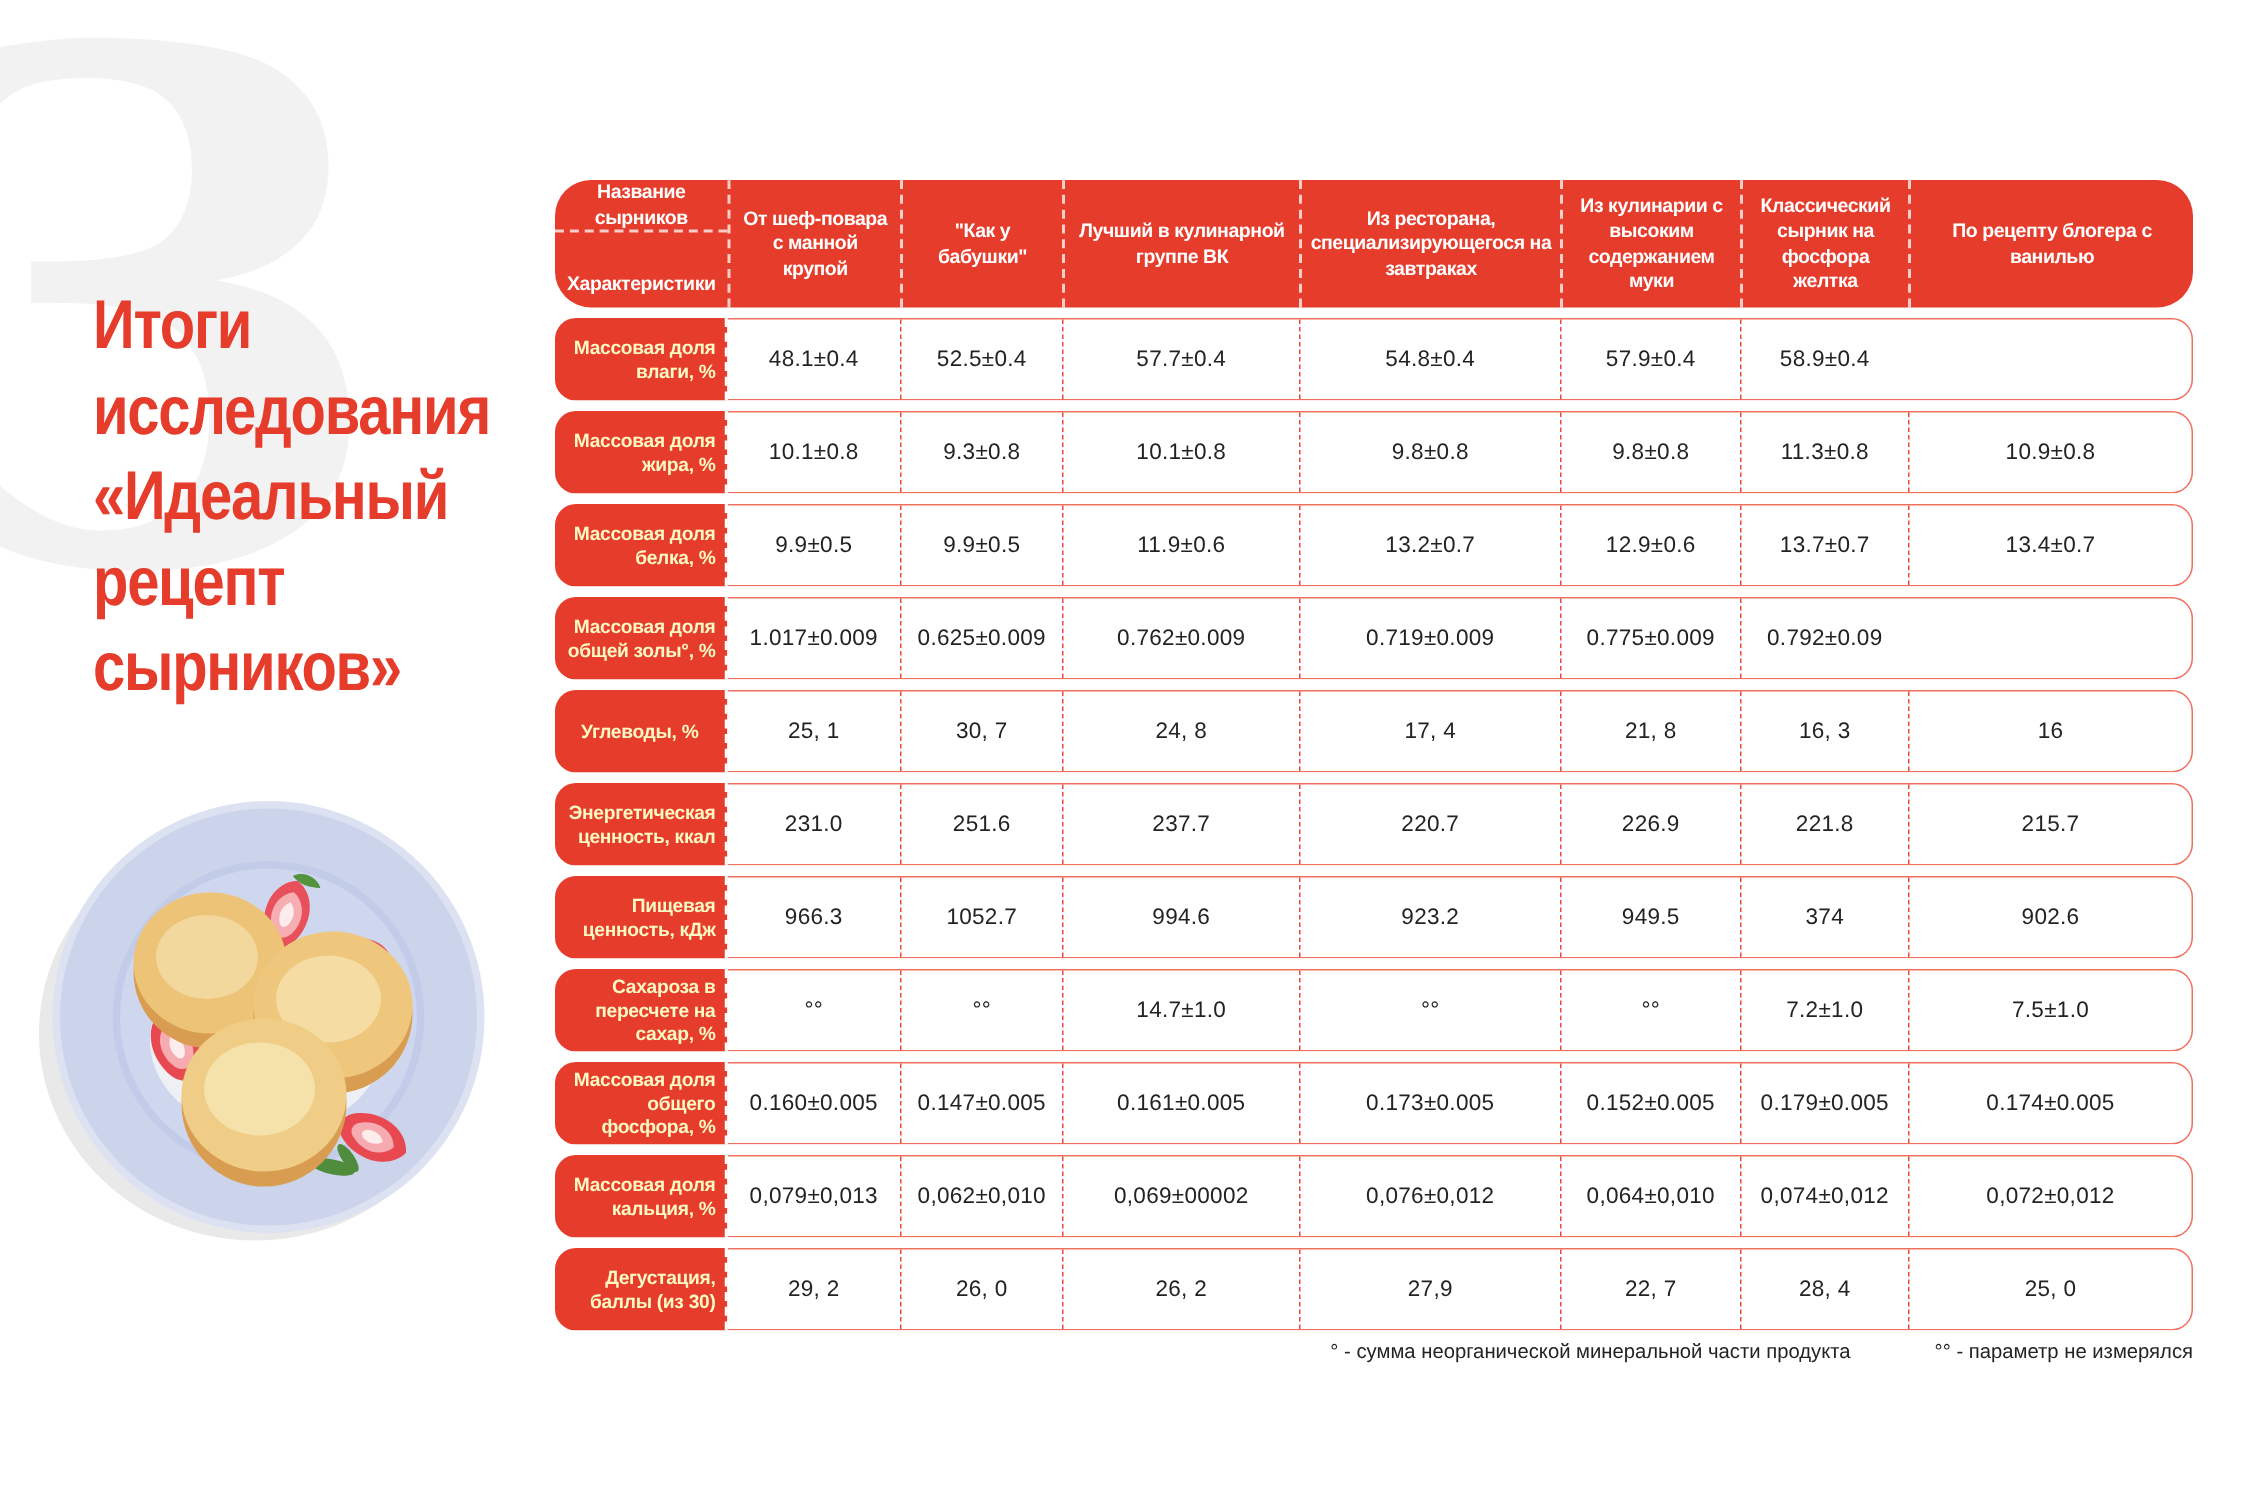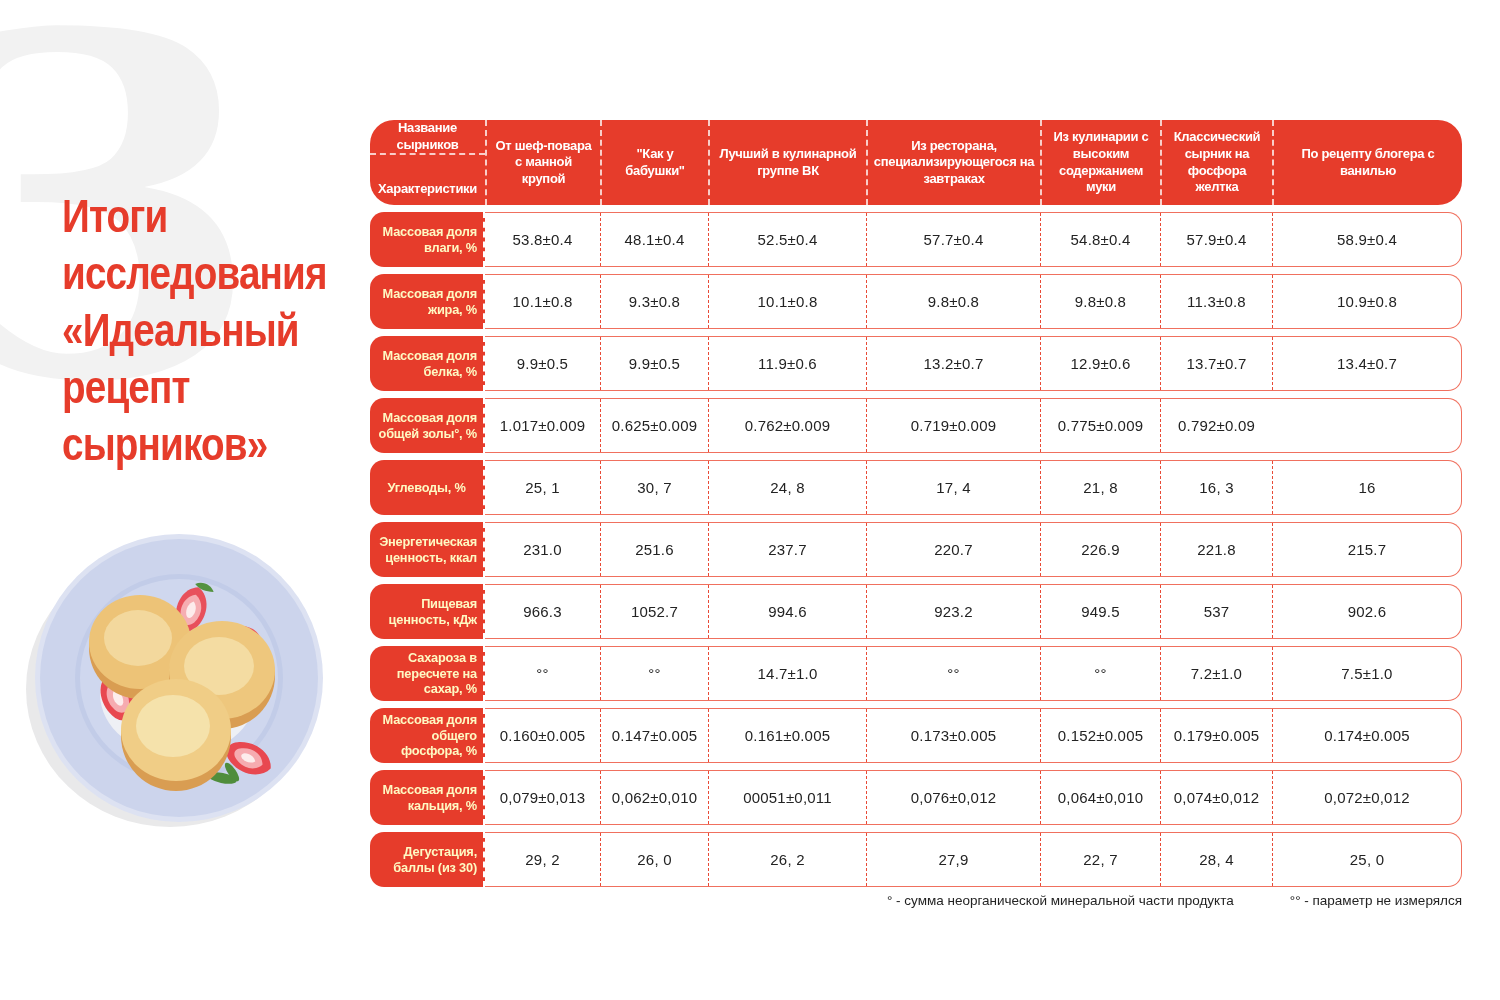--- a/index.html
+++ b/index.html
@@ -148,21 +148,20 @@
         <div class="th">Из ресторана, специализирующегося на завтраках</div>
         <div class="th">Из кулинарии с высоким содержанием муки</div>
         <div class="th">Классический сырник на фосфора желтка</div>
         <div class="th">По рецепту блогера с ванилью</div>
       </div>
     <div class="tbody">
 
     <div class="row">
           <div class="row-label">Массовая доля влаги, %</div>
           <div class="row-values">
-            <div class="td">53.8±0.4</div>
             <div class="td">48.1±0.4</div>
             <div class="td">52.5±0.4</div>
             <div class="td">57.7±0.4</div>
             <div class="td">54.8±0.4</div>
             <div class="td">57.9±0.4</div>
             <div class="td">58.9±0.4</div>
           </div>
         </div>
         <div class="row">
           <div class="row-label">Массовая доля жира, %</div>
@@ -224,21 +223,21 @@
           </div>
         </div>
         <div class="row">
           <div class="row-label">Пищевая ценность, кДж</div>
           <div class="row-values">
             <div class="td">966.3</div>
             <div class="td">1052.7</div>
             <div class="td">994.6</div>
             <div class="td">923.2</div>
             <div class="td">949.5</div>
-            <div class="td">537</div>
+            <div class="td">374</div>
             <div class="td">902.6</div>
           </div>
         </div>
         <div class="row">
           <div class="row-label">Сахароза в пересчете на сахар, %</div>
           <div class="row-values">
             <div class="td">°°</div>
             <div class="td">°°</div>
             <div class="td">14.7±1.0</div>
             <div class="td">°°</div>
@@ -257,21 +256,21 @@
             <div class="td">0.152±0.005</div>
             <div class="td">0.179±0.005</div>
             <div class="td">0.174±0.005</div>
           </div>
         </div>
         <div class="row">
           <div class="row-label">Массовая доля кальция, %</div>
           <div class="row-values">
             <div class="td">0,079±0,013</div>
             <div class="td">0,062±0,010</div>
-            <div class="td">00051±0,011</div>
+            <div class="td">0,069±00002</div>
             <div class="td">0,076±0,012</div>
             <div class="td">0,064±0,010</div>
             <div class="td">0,074±0,012</div>
             <div class="td">0,072±0,012</div>
           </div>
         </div>
         <div class="row">
           <div class="row-label">Дегустация, баллы (из 30)</div>
           <div class="row-values">
             <div class="td">29, 2</div>

